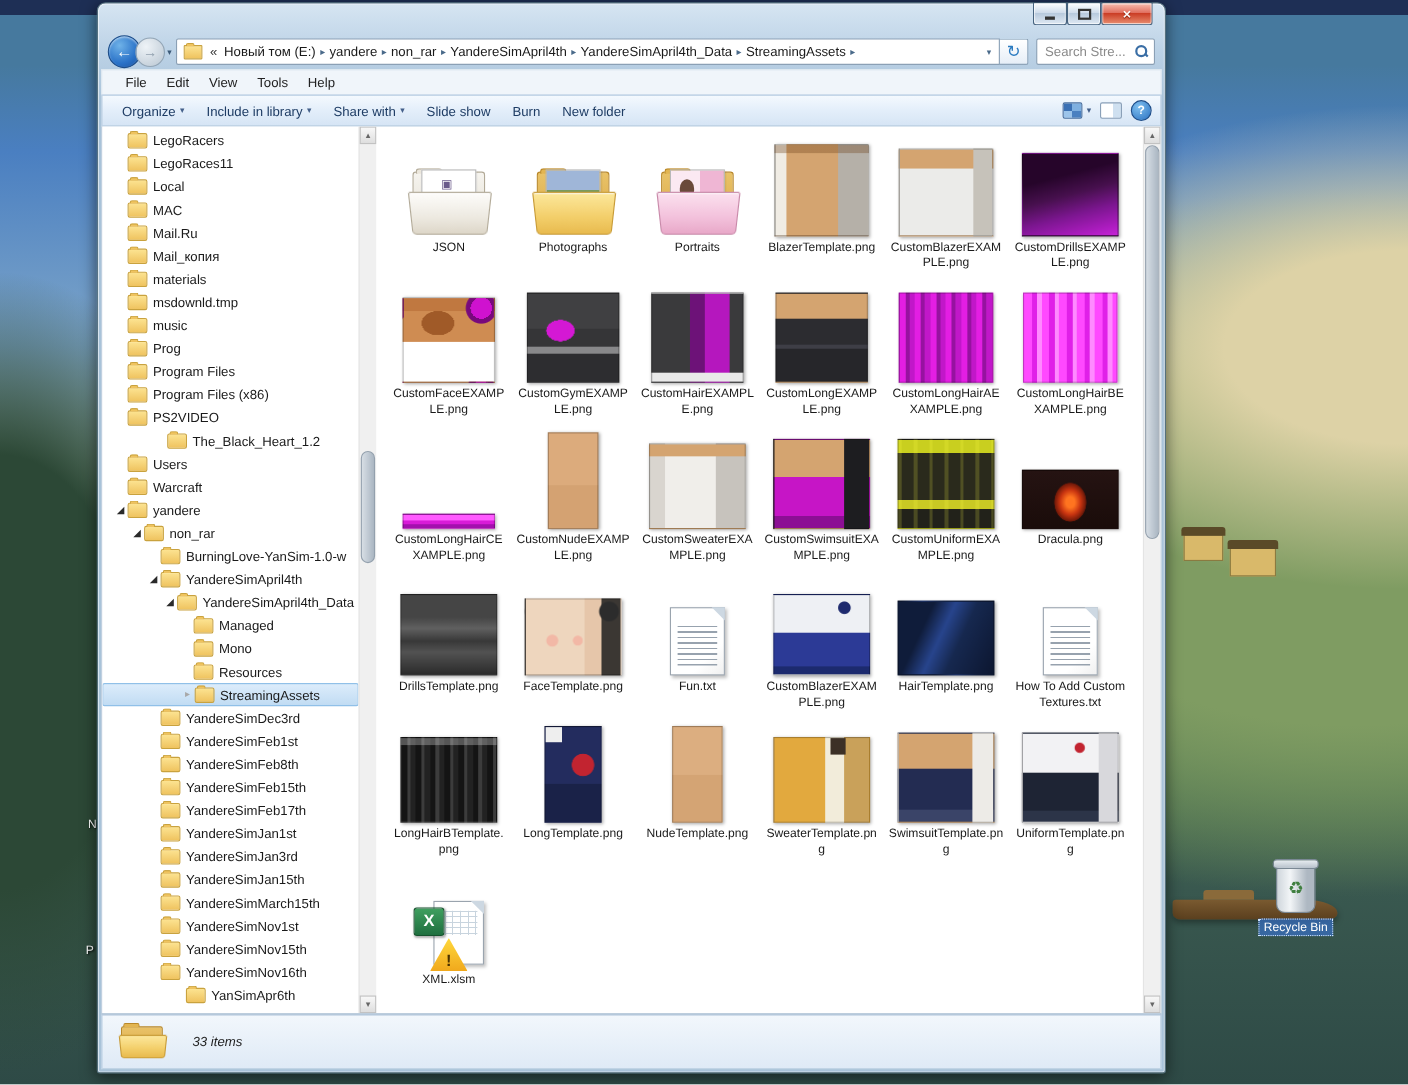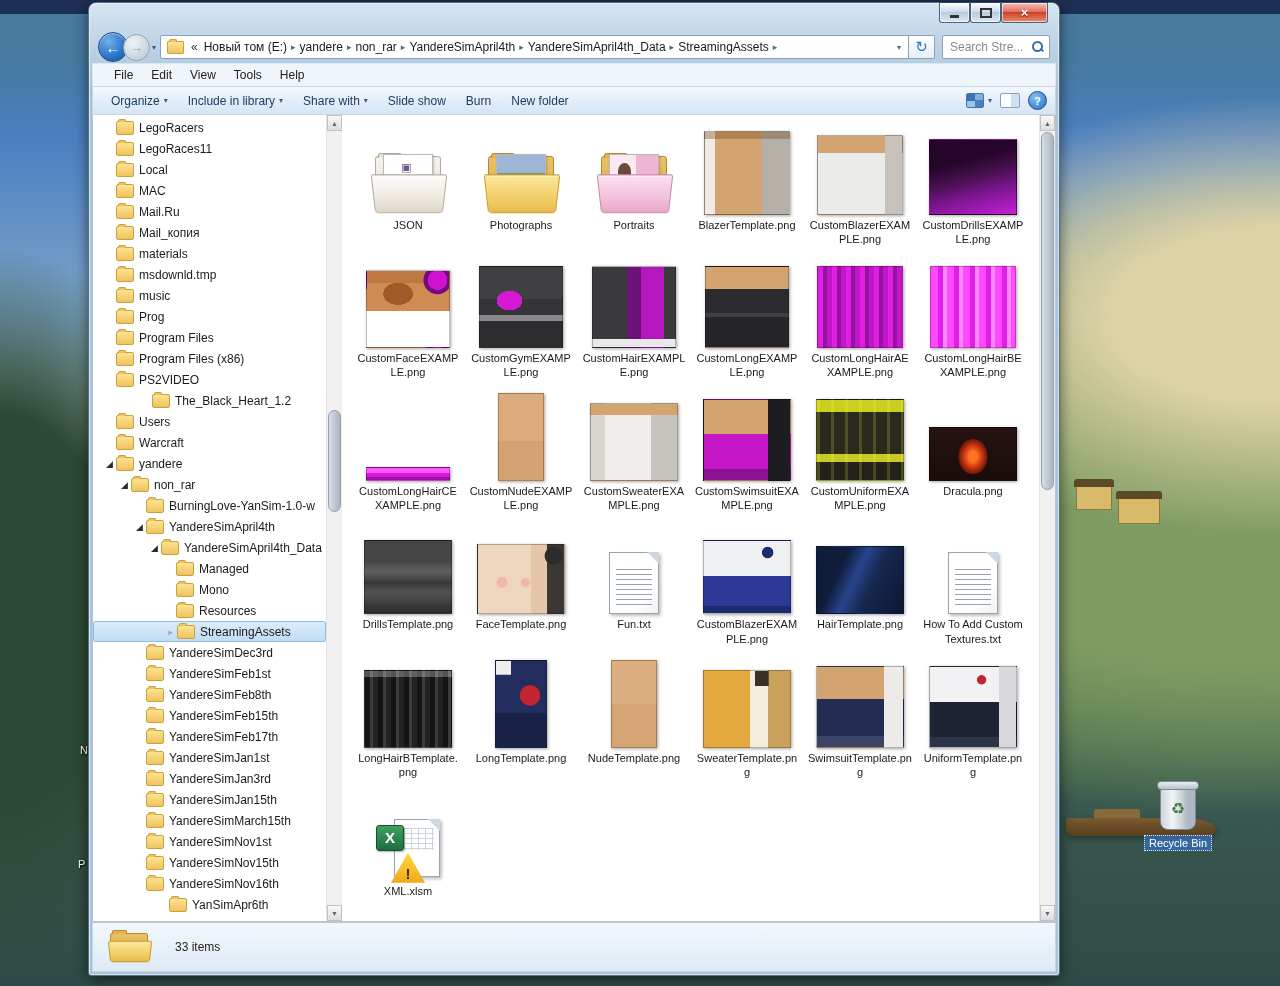--- a/index.html
+++ b/index.html
@@ -120,21 +120,21 @@
   .xbox{position:absolute;left:0;top:6px;width:26px;height:24px;background:linear-gradient(180deg,#3f9f5f,#1f6f3f);border:1px solid #15532d;border-radius:3px;color:#fff;font-weight:bold;font-size:15px;display:flex;align-items:center;justify-content:center;box-shadow:1px 1px 2px rgba(0,0,0,.3);}
   .xwarn{position:absolute;left:15px;bottom:-2px;width:34px;height:30px;background:linear-gradient(180deg,#ffd83c,#f0a81c);clip-path:polygon(50% 0,100% 100%,0 100%);display:flex;align-items:flex-end;justify-content:center;color:#4a3200;font-weight:bold;font-size:15px;}
   .xwarn span{margin-bottom:1px;}
 
   
   .statusbar{height:48px;flex:none;background:linear-gradient(180deg,#f2f7fc,#dfeaf6);border:1px solid #c4d5e6;border-top:1px solid #b5c8da;display:flex;align-items:center;padding:0 16px;gap:24px;}
   .folder-big{position:relative;width:42px;height:32px;}
   .folder-big .b1{position:absolute;left:1px;top:2px;width:36px;height:26px;background:linear-gradient(180deg,#e9c268,#d9a843);border:1px solid #b9882a;border-radius:2px;}
   .folder-big .b1::before{content:"";position:absolute;top:-4px;left:1px;width:13px;height:3px;background:#e2b552;border:1px solid #b9882a;border-bottom:none;border-radius:2px 2px 0 0;}
   .folder-big .b2{position:absolute;left:0;top:10px;width:40px;height:20px;background:linear-gradient(180deg,#fce79b,#f3cf6b 55%,#e8ba4e);border:1px solid #c79a35;border-radius:2px 2px 3px 3px;transform:perspective(50px) rotateX(-14deg);}
-  .status-text{font-size:12px;color:#1e1e1e;}
+  .status-text{font-size:12px;color:#1e1e1e;font-style:italic;}
 </style>
 </head>
 <body>
 
 <div class="desktop">
 
   <div class="hut" style="left:1076px;top:486px;width:34px;height:22px;"></div>
   <div class="hut" style="left:1118px;top:498px;width:40px;height:24px;"></div>
   <div class="boat"></div>
   <span class="edge-label" style="left:80px;top:744px;">N</span>

